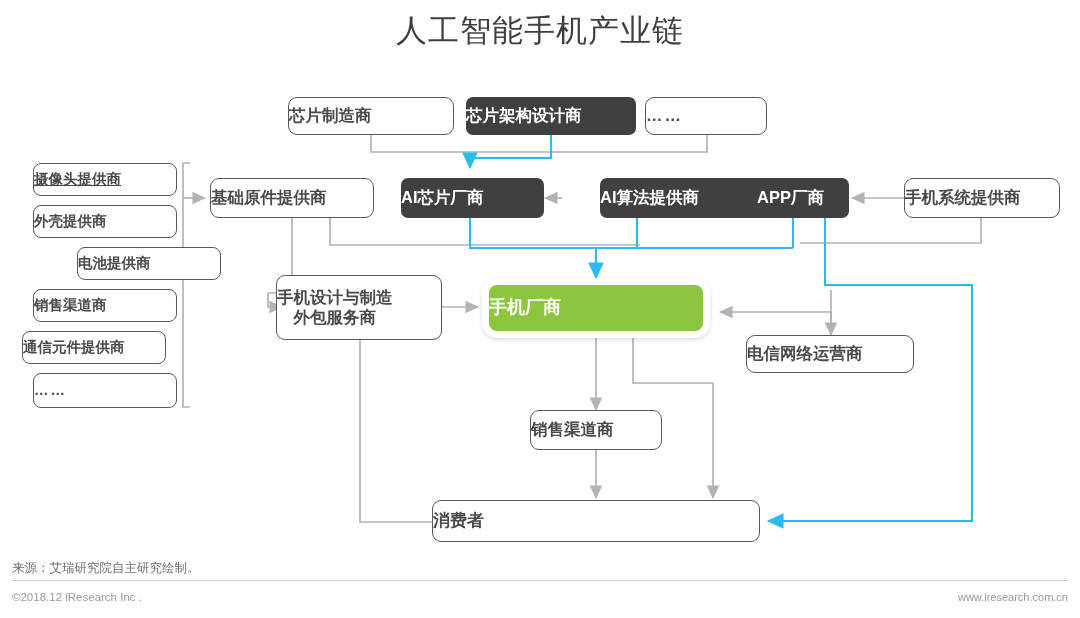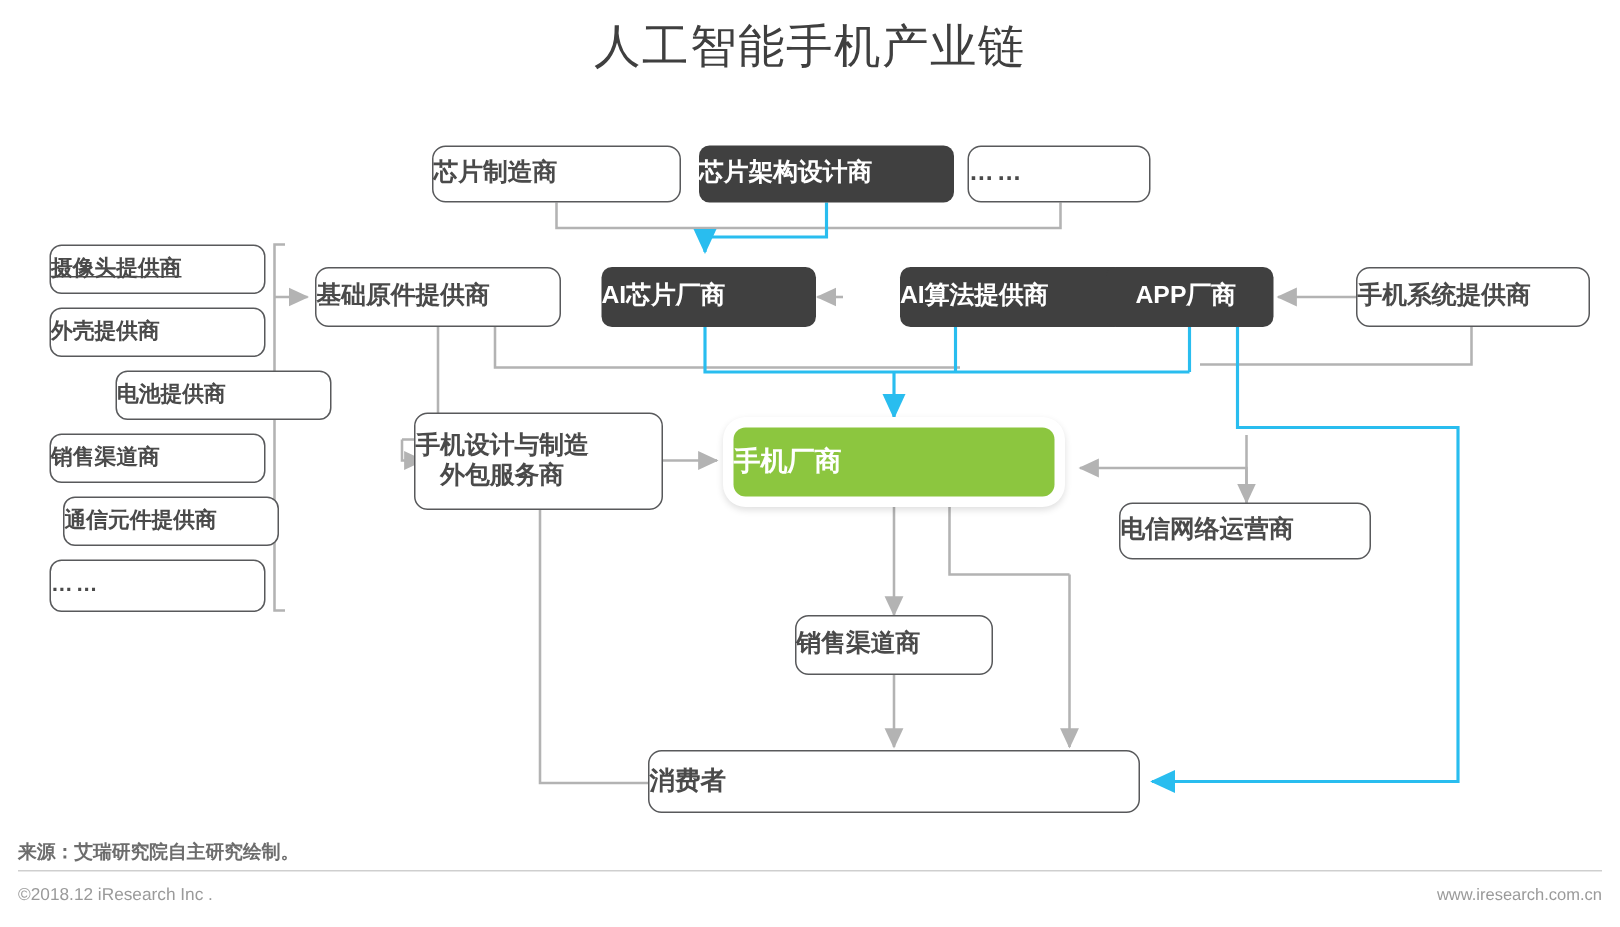--- a/index.html
+++ b/index.html
@@ -44,21 +44,21 @@
   }
   .node.green{
     background:#8cc63f;color:#ffffff;border:none;
     border-radius:8px;
     box-shadow:0 0 0 7px #ffffff, 0 2px 5px 7px rgba(0,0,0,0.13);
   }
   .dots{letter-spacing:2px;}
 
   .footer-src{
     position:absolute;left:12px;top:560px;
-    font-size:12.5px;color:#6d6d6d;font-weight:bold;
+    font-size:12.5px;color:#6d6d6d;font-weight:normal;
   }
   .rule{
     position:absolute;left:12px;top:580px;width:1056px;height:1px;
     background:#cfcfcf;
   }
   .foot-left{
     position:absolute;left:12px;top:591px;
     font-size:11.5px;color:#9a9a9a;
   }
   .foot-right{
@@ -147,21 +147,21 @@
   </div>
   <div class="node gray small" style="left:33px;top:205px;width:144px;height:33px;">
     <span>外壳提供商</span>
   </div>
   <div class="node gray small" style="left:33px;top:247px;width:144px;height:33px;margin-left:44px;">
     <span>电池提供商</span>
   </div>
   <div class="node gray small" style="left:33px;top:289px;width:144px;height:33px;">
     <span>销售渠道商</span>
   </div>
-  <div class="node gray small" style="left:42px;top:331px;width:144px;height:33px;">
+  <div class="node gray small" style="left:22px;top:331px;width:144px;height:33px;">
     <span>通信元件提供商</span>
   </div>
   <div class="node gray small dots" style="left:33px;top:373px;width:144px;height:35px;">
     <span>……</span>
   </div>
 
   <div class="node gray mid" style="left:210px;top:178px;width:164px;height:40px;">
     <span>基础原件提供商</span>
   </div>
 

